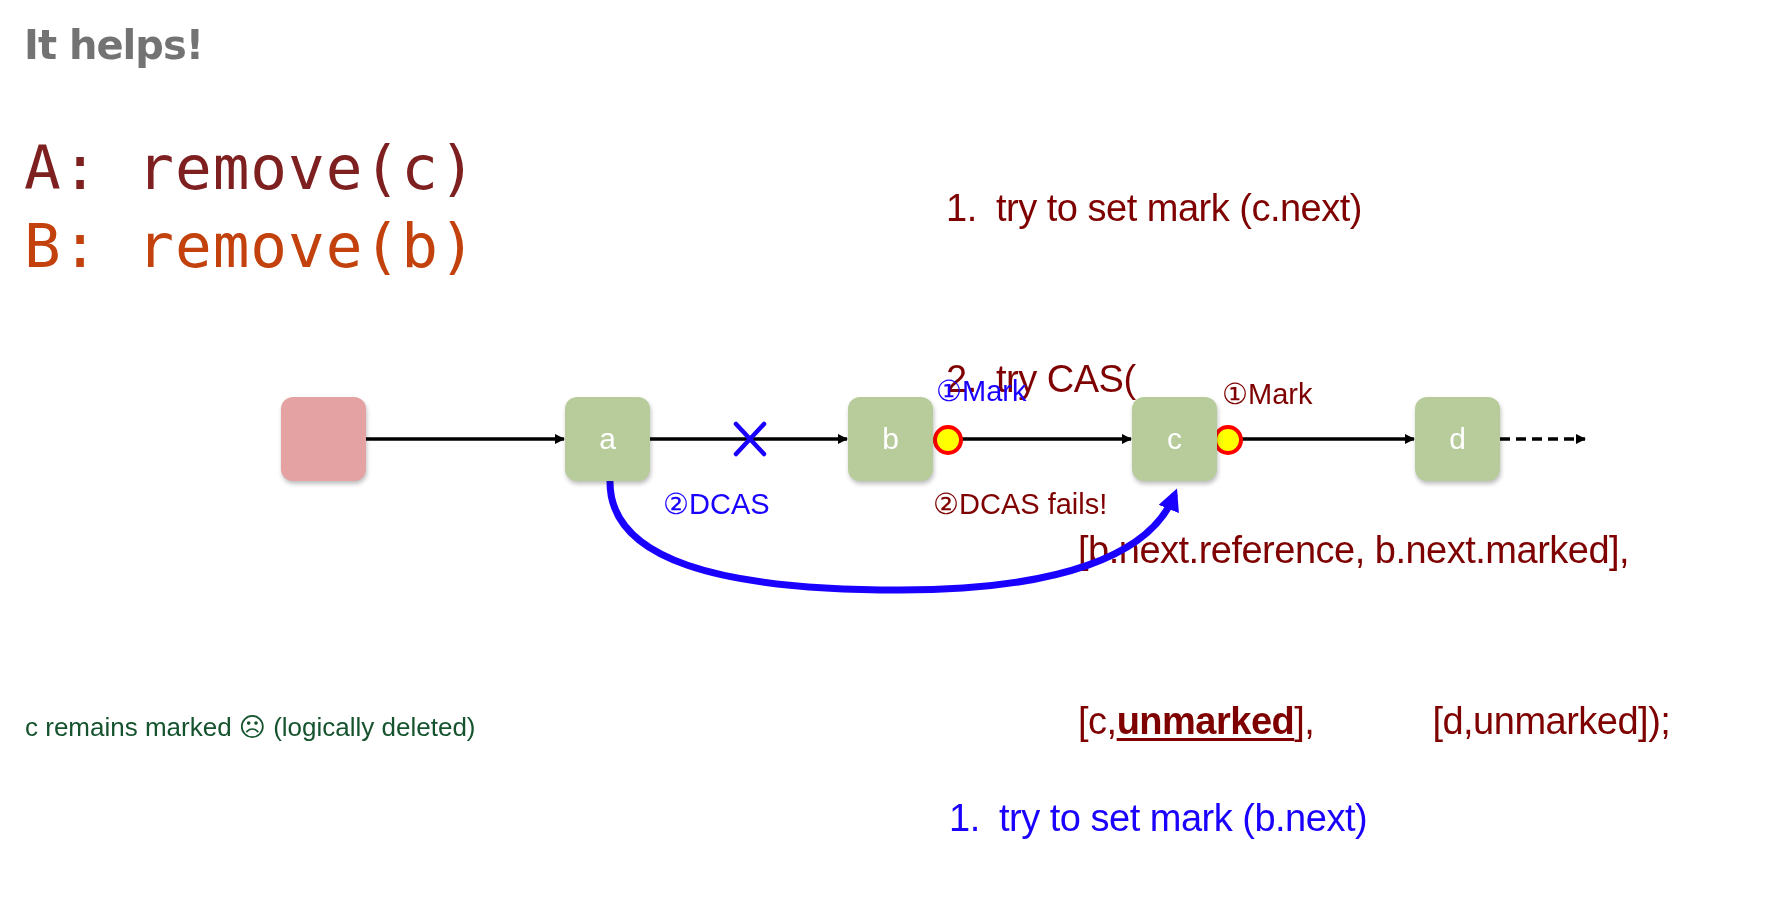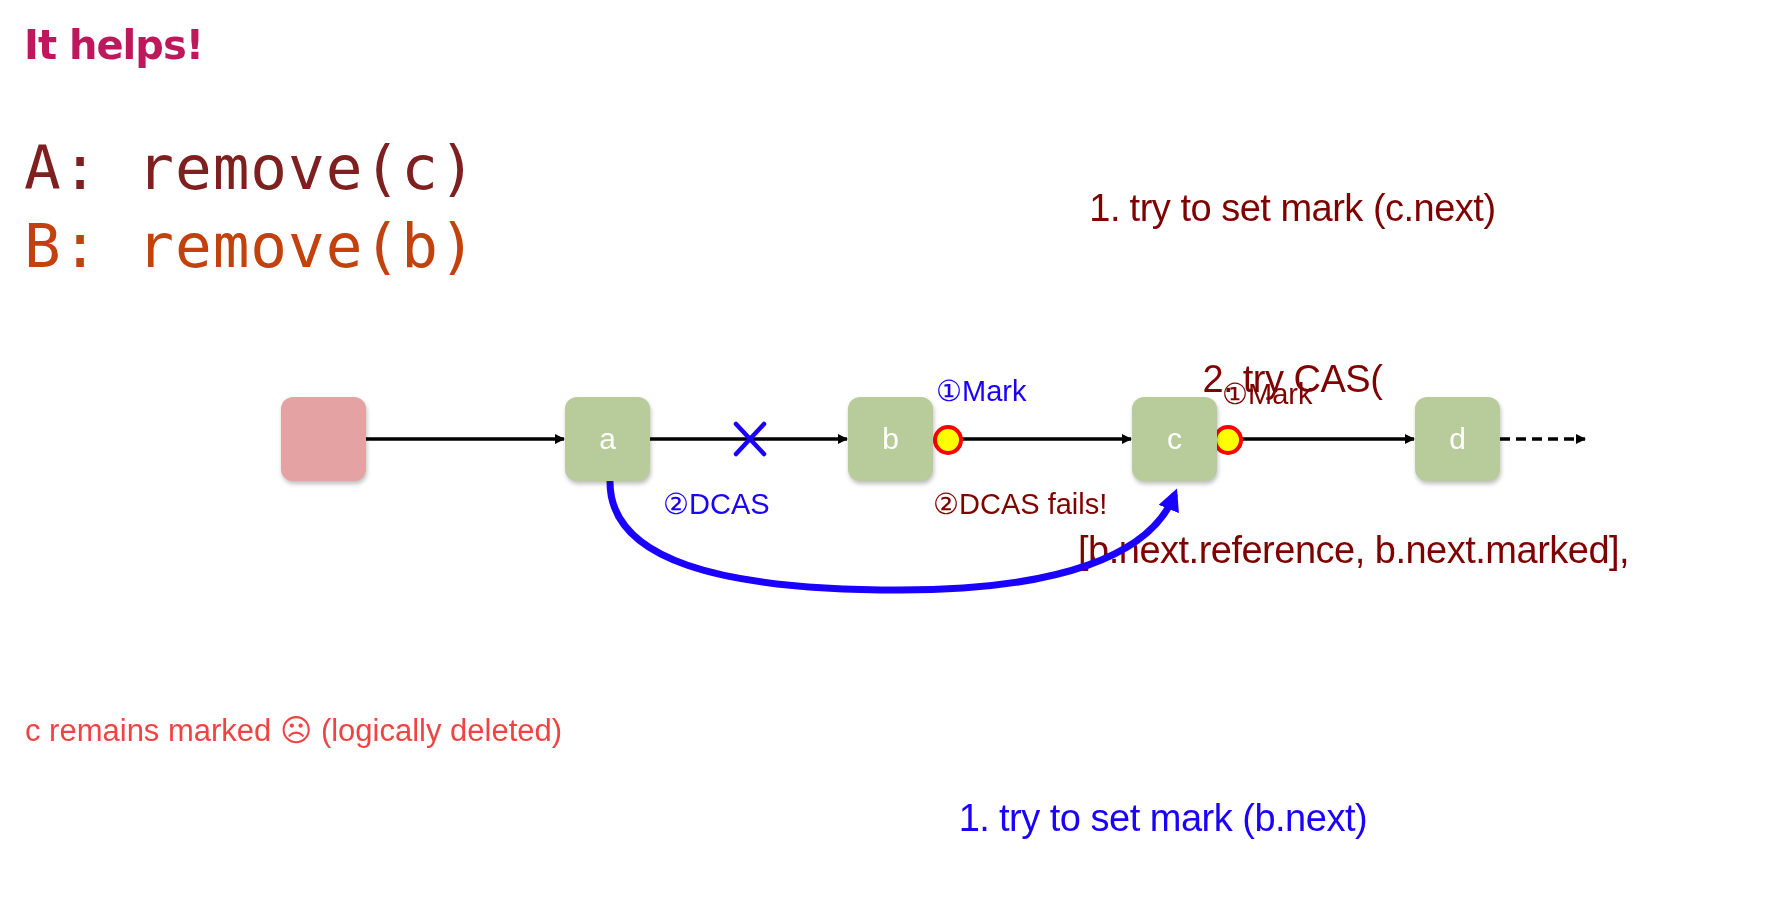--- a/index.html
+++ b/index.html
@@ -1,49 +1,50 @@
 <!DOCTYPE html>
 <html><head>
 <meta charset="utf-8">
 <style>
   html,body{margin:0;padding:0;background:#fff;}
   body{width:1778px;height:914px;position:relative;overflow:hidden;font-family:"Liberation Sans",sans-serif;}
   .abs{position:absolute;white-space:pre;}
-  .title{left:24px;top:22px;font-size:40px;font-weight:bold;color:#be185d;font-family:"DejaVu Sans",sans-serif;letter-spacing:-1px;}
+  .title{left:24px;top:22px;font-size:40px;font-weight:bold;color:#737373;font-family:"DejaVu Sans",sans-serif;letter-spacing:-1px;}
   .mono{font-family:"DejaVu Sans Mono",monospace;font-size:61px;letter-spacing:1px;}
   .lineA{left:24px;top:132px;color:#7f2020;}
   .lineB{left:24px;top:210px;color:#c2410c;}
-  .steps{font-family:"Liberation Sans",sans-serif;font-size:38px;line-height:57px;letter-spacing:-0.5px;text-align:center;}
+  .steps{font-family:"Liberation Sans",sans-serif;font-size:38px;line-height:57px;letter-spacing:-0.5px;}
   .red{color:#7f0000;}
   .blue{color:#1a00ff;}
   .stepsA{left:946px;top:66px;}
   .stepsB{left:949px;top:676px;}
   .step-row{display:block;}
   .num{display:inline-block;width:50px;}
   .indent{display:inline-block;padding-left:132px;}
   .gap{display:inline-block;width:118px;}
   .u{font-weight:bold;text-decoration:underline;text-decoration-thickness:3px;text-underline-offset:4px;}
-  .note{left:25px;top:712px;font-size:31px;color:#ef4444;}
+  .note{left:25px;top:712px;font-size:26px;color:#14532d;}
   .node{position:absolute;top:397px;width:85px;height:84px;border-radius:12px;background:#b8cc9b;color:#fff;font-size:30px;display:flex;align-items:center;justify-content:center;box-shadow:1px 3px 4px rgba(0,0,0,0.25);}
   .node.head{background:#e4a2a2;}
   svg.diag{position:absolute;left:0;top:0;}
   .lbl{position:absolute;font-size:29px;white-space:pre;text-align:center;}
 </style>
 </head>
 <body>
 
 <div class="abs title">It helps!</div>
 
 <div class="abs mono lineA"><span>A:</span>&nbsp;<span>remove(c)</span></div>
 <div class="abs mono lineB"><span>B:</span>&nbsp;<span>remove(b)</span></div>
 
 <div class="abs steps red stepsA">
   <span class="step-row"><span class="num">1.</span><span>try to set mark (c.next)</span></span>
   <span class="step-row"><span class="num">2.</span><span>try CAS(</span></span>
   <span class="step-row"><span class="indent">[b.next.reference, b.next.marked],</span></span>
+  <span class="step-row"><span class="indent"><span>[c,</span><span class="u">unmarked</span><span>],</span></span><span class="gap"></span><span>[d,unmarked]);</span></span>
 </div>
 
 <div class="abs steps blue stepsB">
   <span class="step-row"><span class="num">1.</span><span>try to set mark (b.next)</span></span>
   
   
   
 </div>
 
 <svg class="diag" width="1778" height="914">

